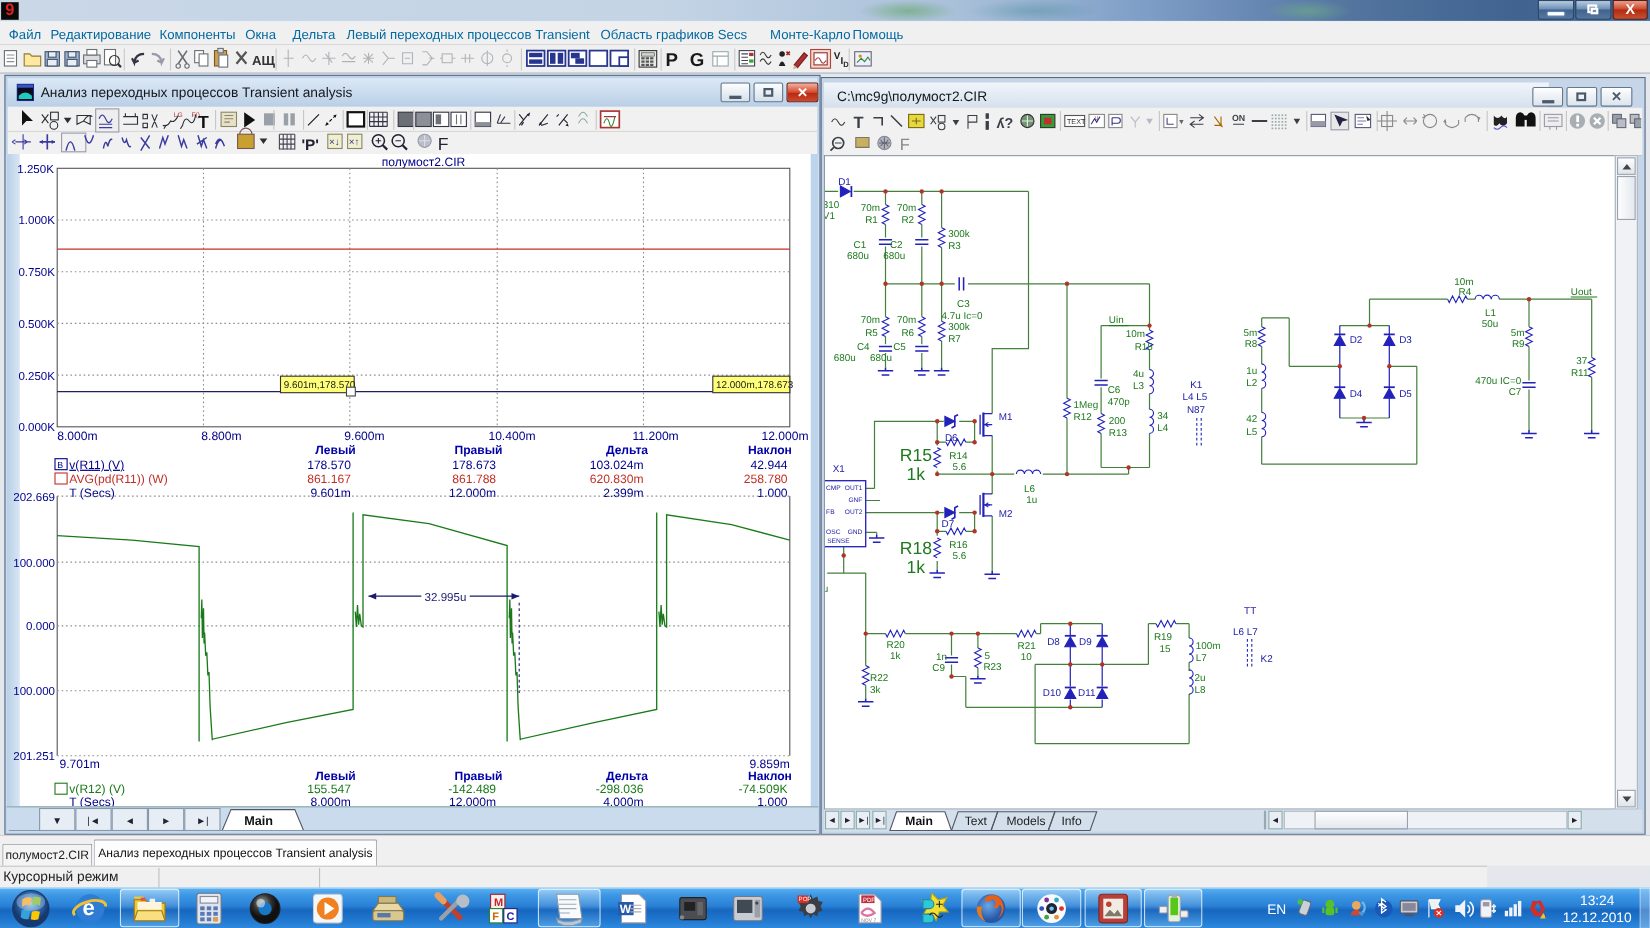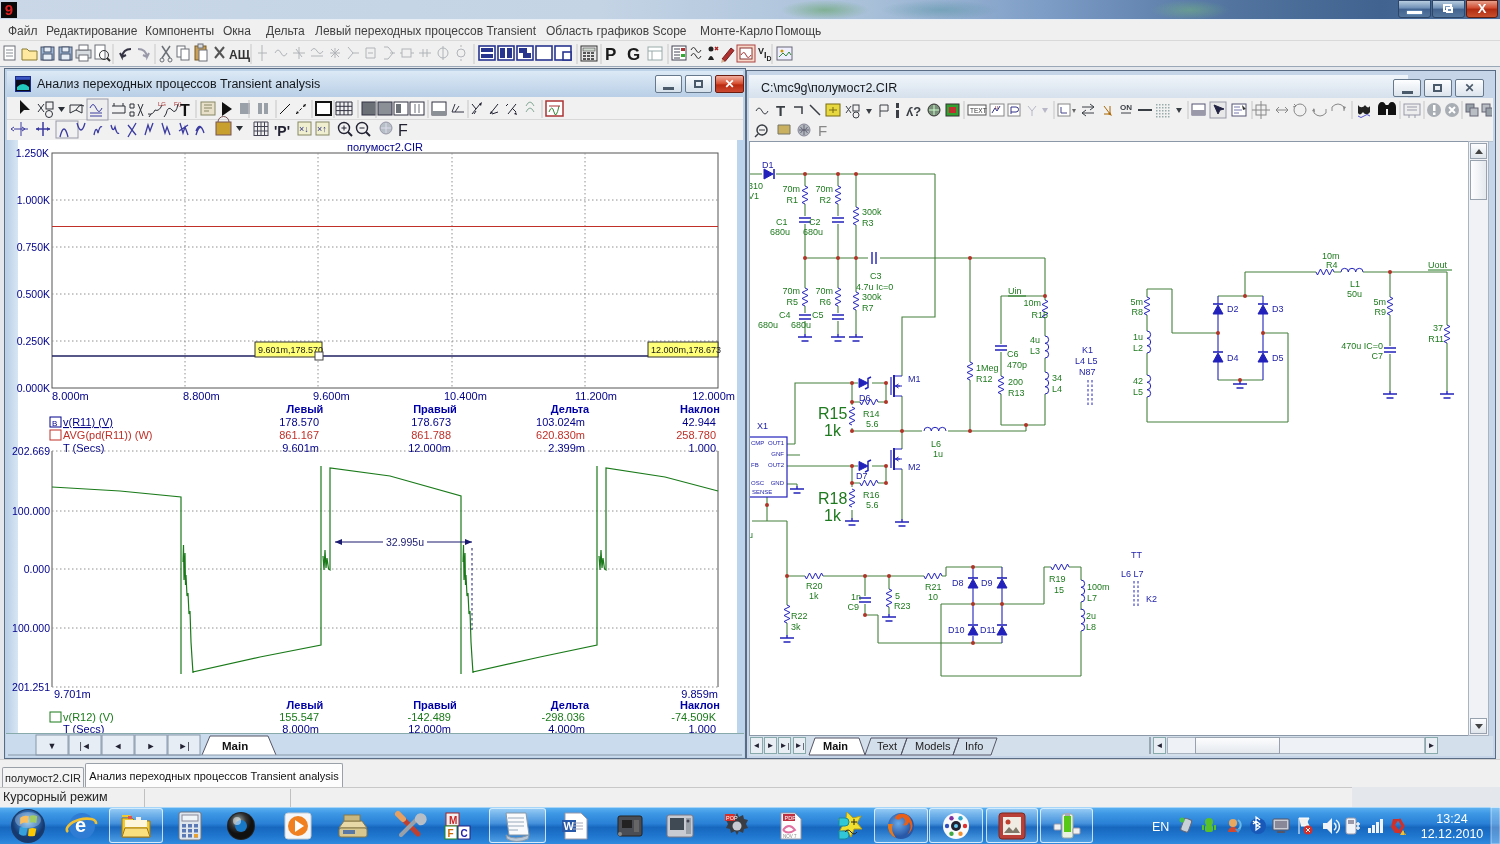--- a/index.html
+++ b/index.html
@@ -18,28 +18,28 @@
  <div class="abs" style="left:1398px;top:0;width:33px;height:18px;background:linear-gradient(#b8cde0,#6d8fb5 45%,#41628e 50%,#54779e);border:1px solid #2d4566;border-radius:0 0 3px 3px">
    <div class="abs" style="left:8px;top:10px;width:15px;height:3px;background:#fff;box-shadow:0 0 2px #9cf"></div>
     </div>
  <div class="abs" style="left:1432px;top:0;width:33px;height:18px;background:linear-gradient(#b8cde0,#6d8fb5 45%,#41628e 50%,#54779e);border:1px solid #2d4566;border-radius:0 0 3px 3px">
    <div class="abs" style="left:10px;top:3px;width:9px;height:8px;border:2px solid #fff"></div>
    <div class="abs" style="left:13px;top:6px;width:7px;height:6px;border:2px solid #fff;background:#6d8fb5"></div>
     </div>
  <div class="abs" style="left:1466px;top:0;width:32px;height:18px;background:linear-gradient(#e8a08c,#cf4a2e 45%,#b02a10 50%,#c8502e);border:1px solid #5c1d10;border-radius:0 0 3px 3px;color:#fff;font-weight:bold;font-size:13px;text-align:center;line-height:16px">X</div>
 </div>
 
-<div class="abs" style="left:0;top:20px;width:1500px;height:21px;background:#f0f0f0;border-bottom:1px solid #d9d9d9;font-size:12px;color:#404040">
+<div class="abs" style="left:0;top:20px;width:1500px;height:21px;background:#f0f0f0;border-bottom:1px solid #d9d9d9;font-size:12px;color:#0369a1">
 <div class="abs" style="left:8px;top:4px">Файл</div>
 <div class="abs" style="left:46px;top:4px">Редактирование</div>
 <div class="abs" style="left:145px;top:4px">Компоненты</div>
 <div class="abs" style="left:223px;top:4px">Окна</div>
 <div class="abs" style="left:266px;top:4px">Дельта</div>
 <div class="abs" style="left:315px;top:4px">Левый переходных процессов Transient</div>
-<div class="abs" style="left:546px;top:4px">Область графиков Scope</div>
+<div class="abs" style="left:546px;top:4px">Область графиков Secs</div>
 <div class="abs" style="left:700px;top:4px">Монте-Карло</div>
 <div class="abs" style="left:775px;top:4px">Помощь</div>
 </div>
 <div class="abs" style="left:0;top:41px;width:1500px;height:26px;background:#f0f0f0;border-bottom:1px solid #9aa7b6"></div>
 <svg class="abs" style="left:0;top:41px" width="820" height="26" viewBox="0 0 820 26">
 <rect x="4" y="5" width="11" height="14" fill="#fff" stroke="#6a6f75"></rect>
     <path d="M6 9h7M6 12h7M6 15h7" stroke="#8a8f95" fill="none"></path>
     <path d="M22 8 h5 l2 2 h8 v9 h-15 z" fill="#ffe9a0" stroke="#8a7a30"></path>
     <rect x="41" y="6" width="13" height="13" fill="#9fb6d4" stroke="#44526b"></rect>
     <rect x="44" y="6" width="7" height="5" fill="#e8eef6" stroke="#44526b"></rect>

